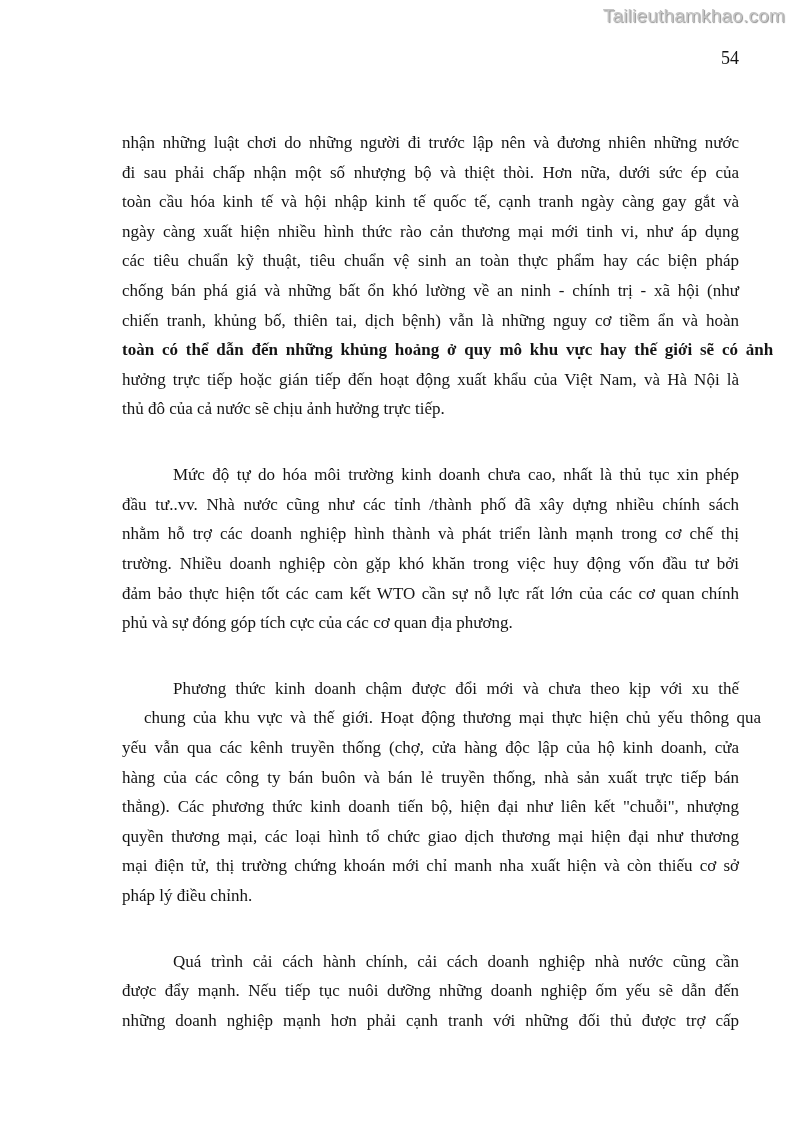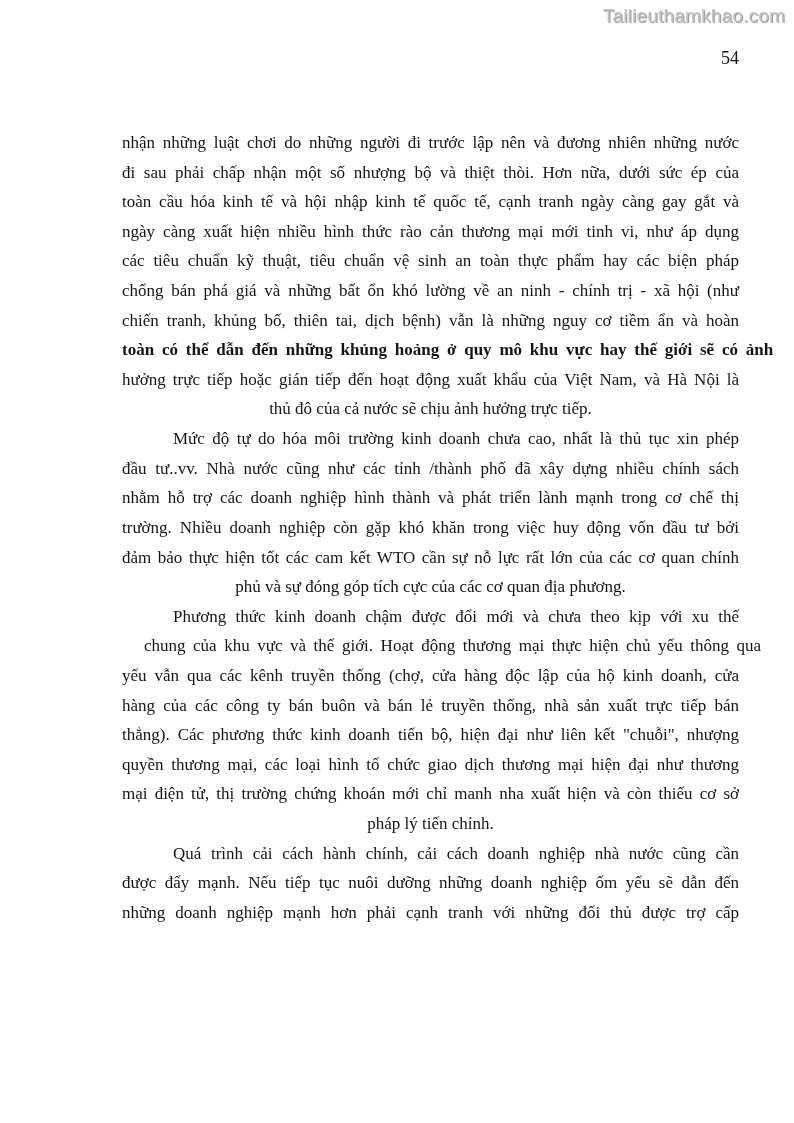--- a/index.html
+++ b/index.html
@@ -38,23 +38,22 @@
     top:128px;left:122px;width:617px;
     font-size:17px;
     line-height:29.62px;
     color:var(--text);
   }
   .paragraph{margin:0;padding:0;}
   .line{
     white-space:nowrap;
     height:29.62px;
     overflow:visible;
-    text-align:center;
   }
-  .line.indent{padding-left:51px;}
+  .line.indent{padding-left:51px;margin-top:36px;}
 </style>
 </head>
 <body>
 
 <div class="page-root">
   <div class="watermark">Tailieuthamkhao.com</div>
 
   <div class="page-number">54</div>
 
   <div class="body-text">
@@ -79,21 +78,21 @@
         <div class="line"><span>phủ và sự đóng góp tích cực của các cơ quan địa phương.</span></div>
       </div>
       <div class="paragraph">
         <div class="line indent"><span style="word-spacing: 5.14509px;">Phương thức kinh doanh chậm được đổi mới và chưa theo kịp với xu thế</span></div>
         <div class="line"><span style="word-spacing: 3.28223px; margin-left: 22px;">chung của khu vực và thế giới. Hoạt động thương mại thực hiện chủ yếu thông qua</span></div>
         <div class="line"><span style="word-spacing: 3.6875px;">yếu vẫn qua các kênh truyền thống (chợ, cửa hàng độc lập của hộ kinh doanh, cửa</span></div>
         <div class="line"><span style="word-spacing: 3.98438px;">hàng của các công ty bán buôn và bán lẻ truyền thống, nhà sản xuất trực tiếp bán</span></div>
         <div class="line"><span style="word-spacing: 3.71987px;">thẳng). Các phương thức kinh doanh tiến bộ, hiện đại như liên kết "chuỗi", nhượng</span></div>
         <div class="line"><span style="word-spacing: 3.46771px;">quyền thương mại, các loại hình tổ chức giao dịch thương mại hiện đại như thương</span></div>
         <div class="line"><span style="word-spacing: 2.89246px;">mại điện tử, thị trường chứng khoán mới chỉ manh nha xuất hiện và còn thiếu cơ sở</span></div>
-        <div class="line"><span>pháp lý tiến chỉnh.</span></div>
+        <div class="line"><span>pháp lý điều chỉnh.</span></div>
       </div>
       <div class="paragraph">
         <div class="line indent"><span style="word-spacing: 5.39303px;">Quá trình cải cách hành chính, cải cách doanh nghiệp nhà nước cũng cần</span></div>
         <div class="line"><span style="word-spacing: 4.225px;">được đẩy mạnh. Nếu tiếp tục nuôi dưỡng những doanh nghiệp ốm yếu sẽ dẫn đến</span></div>
         <div class="line"><span style="word-spacing: 5.73772px;">những doanh nghiệp mạnh hơn phải cạnh tranh với những đối thủ được trợ cấp</span></div>
       </div>
     </div>
 </div>
 
 </body></html>

